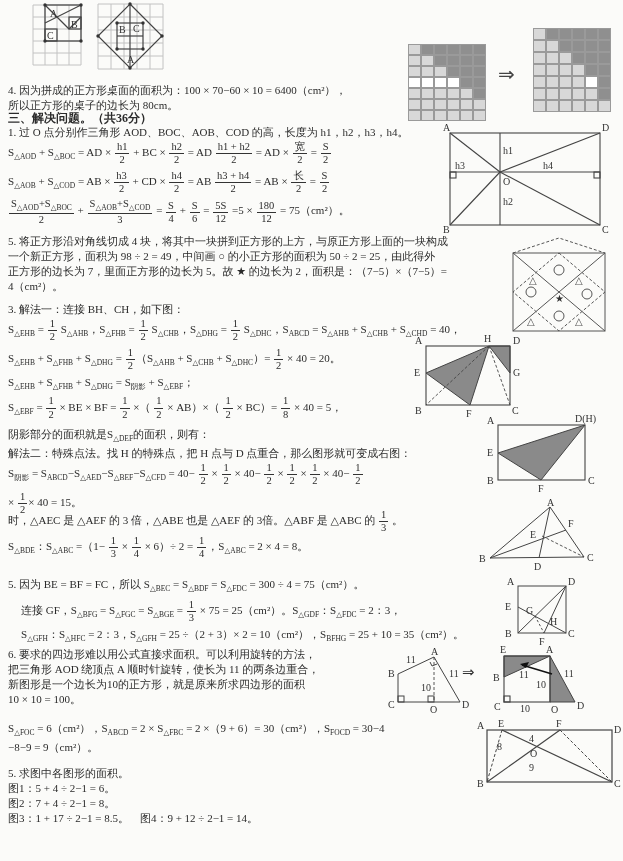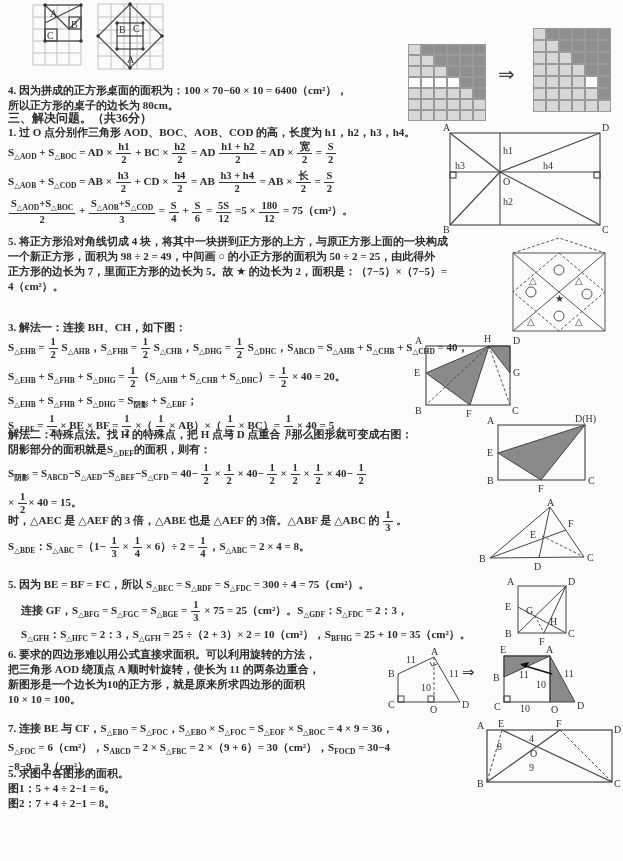--- a/index.html
+++ b/index.html
@@ -1,19 +1,19 @@
 <!DOCTYPE html>
 <html><head>
 <meta charset="utf-8">
 <style>
   html,body{margin:0;padding:0;}
   body{background:#e8e8e8;}
   #page{position:relative;width:623px;height:861px;background:#fbfbf9;overflow:hidden;
         font-family:"Liberation Serif","DejaVu Serif","DejaVu Sans",serif;color:#2b2b2b;}
-  .tblock{position:absolute;font-size:11px;font-weight:bold;}
+  .tblock{position:absolute;font-size:11px;}
   .tblock .line{white-space:nowrap;line-height:15px;}
   .tblock .line.fr{line-height:25px;}
   .hdr{font-weight:bold;font-size:12px;white-space:nowrap;}
   sub{font-size:7.5px;letter-spacing:0;}
   .frac{display:inline-block;text-align:center;vertical-align:middle;margin:0 1px;font-size:10.5px;}
   .frac .num{display:block;border-bottom:1px solid #333;padding:0 2px;line-height:1.15;}
   .frac .den{display:block;line-height:1.15;}
   .fig{position:absolute;}
   svg text{font-size:10px;fill:#333;font-family:"Liberation Serif","DejaVu Serif","DejaVu Sans",serif;}
   svg .sym{fill:#555;}
@@ -226,30 +226,30 @@
       <div class="line fr">S<sub>△AOD</sub> + S<sub>△BOC</sub> = AD × <span class="frac"><span class="num">h1</span><span class="den">2</span></span> + BC × <span class="frac"><span class="num">h2</span><span class="den">2</span></span> = AD <span class="frac"><span class="num">h1 + h2</span><span class="den">2</span></span> = AD × <span class="frac"><span class="num">宽</span><span class="den">2</span></span> = <span class="frac"><span class="num">S</span><span class="den">2</span></span></div>
       <div class="line fr">S<sub>△AOB</sub> + S<sub>△COD</sub> = AB × <span class="frac"><span class="num">h3</span><span class="den">2</span></span> + CD × <span class="frac"><span class="num">h4</span><span class="den">2</span></span> = AB <span class="frac"><span class="num">h3 + h4</span><span class="den">2</span></span> = AB × <span class="frac"><span class="num">长</span><span class="den">2</span></span> = <span class="frac"><span class="num">S</span><span class="den">2</span></span></div>
       <div class="line fr"><span class="frac"><span class="num">S<sub>△AOD</sub>+S<sub>△BOC</sub></span><span class="den">2</span></span> + <span class="frac"><span class="num">S<sub>△AOB</sub>+S<sub>△COD</sub></span><span class="den">3</span></span> = <span class="frac"><span class="num">S</span><span class="den">4</span></span> + <span class="frac"><span class="num">S</span><span class="den">6</span></span> = <span class="frac"><span class="num">5S</span><span class="den">12</span></span> =5 × <span class="frac"><span class="num">180</span><span class="den">12</span></span> = 75（cm²）。</div>
     </div>
   <div class="tblock" style="left:8px;top:234px">
       <div class="line">5. 将正方形沿对角线切成 4 块，将其中一块拼到正方形的上方，与原正方形上面的一块构成</div>
       <div class="line">一个新正方形，面积为 98 ÷ 2 = 49，中间画 ○ 的小正方形的面积为 50 ÷ 2 = 25，由此得外</div>
       <div class="line">正方形的边长为 7，里面正方形的边长为 5。故 ★ 的边长为 2，面积是：（7−5）×（7−5）=</div>
       <div class="line">4（cm²）。</div>
     </div>
-  <div class="tblock" style="left:8px;top:320px">
+  <div class="tblock" style="left:8px;top:302px">
       <div class="line">3. 解法一：连接 BH、CH，如下图：</div>
       <div class="line fr">S<sub>△EHB</sub> = <span class="frac"><span class="num">1</span><span class="den">2</span></span> S<sub>△AHB</sub>，S<sub>△FHB</sub> = <span class="frac"><span class="num">1</span><span class="den">2</span></span> S<sub>△CHB</sub>，S<sub>△DHG</sub> = <span class="frac"><span class="num">1</span><span class="den">2</span></span> S<sub>△DHC</sub>，S<sub>ABCD</sub> = S<sub>△AHB</sub> + S<sub>△CHB</sub> + S<sub>△CHD</sub> = 40，</div>
       <div class="line fr">S<sub>△EHB</sub> + S<sub>△FHB</sub> + S<sub>△DHG</sub> = <span class="frac"><span class="num">1</span><span class="den">2</span></span>（S<sub>△AHB</sub> + S<sub>△CHB</sub> + S<sub>△DHC</sub>）= <span class="frac"><span class="num">1</span><span class="den">2</span></span> × 40 = 20。</div>
       <div class="line">S<sub>△EHB</sub> + S<sub>△FHB</sub> + S<sub>△DHG</sub> = S<sub>阴影</sub> + S<sub>△EBF</sub>；</div>
       <div class="line fr">S<sub>△EBF</sub> = <span class="frac"><span class="num">1</span><span class="den">2</span></span> × BE × BF = <span class="frac"><span class="num">1</span><span class="den">2</span></span> ×（ <span class="frac"><span class="num">1</span><span class="den">2</span></span> × AB）×（ <span class="frac"><span class="num">1</span><span class="den">2</span></span> × BC）= <span class="frac"><span class="num">1</span><span class="den">8</span></span> × 40 = 5，</div>
     </div>
   <div class="tblock" style="left:8px;top:427px">
+      <div class="line">阴影部分的面积就是S<sub>△DEF</sub>的面积，则有：</div>
       <div class="line">解法二：特殊点法。找 H 的特殊点，把 H 点与 D 点重合，那么图形就可变成右图：</div>
-      <div class="line">阴影部分的面积就是S<sub>△DEF</sub>的面积，则有：</div>
       <div class="line fr">S<sub>阴影</sub> = S<sub>ABCD</sub>−S<sub>△AED</sub>−S<sub>△BEF</sub>−S<sub>△CFD</sub> = 40− <span class="frac"><span class="num">1</span><span class="den">2</span></span> × <span class="frac"><span class="num">1</span><span class="den">2</span></span> × 40− <span class="frac"><span class="num">1</span><span class="den">2</span></span> × <span class="frac"><span class="num">1</span><span class="den">2</span></span> × <span class="frac"><span class="num">1</span><span class="den">2</span></span> × 40− <span class="frac"><span class="num">1</span><span class="den">2</span></span></div>
       <div class="line fr">× <span class="frac"><span class="num">1</span><span class="den">2</span></span>× 40 = 15。</div>
     </div>
   <div class="tblock" style="left:8px;top:508px">
       <div class="line fr">时，△AEC 是 △AEF 的 3 倍，△ABE 也是 △AEF 的 3倍。△ABF 是 △ABC 的 <span class="frac"><span class="num">1</span><span class="den">3</span></span> 。</div>
       <div class="line fr">S<sub>△BDE</sub>：S<sub>△ABC</sub> =（1− <span class="frac"><span class="num">1</span><span class="den">3</span></span> × <span class="frac"><span class="num">1</span><span class="den">4</span></span> × 6）÷ 2 = <span class="frac"><span class="num">1</span><span class="den">4</span></span>，S<sub>△ABC</sub> = 2 × 4 = 8。</div>
     </div>
   <div class="tblock" style="left:8px;top:577px">
       <div class="line">5. 因为 BE = BF = FC，所以 S<sub>△BEC</sub> = S<sub>△BDF</sub> = S<sub>△FDC</sub> = 300 ÷ 4 = 75（cm²）。</div>
     </div>
@@ -257,28 +257,28 @@
       <div class="line fr">连接 GF，S<sub>△BFG</sub> = S<sub>△FGC</sub> = S<sub>△BGE</sub> = <span class="frac"><span class="num">1</span><span class="den">3</span></span> × 75 = 25（cm²）。S<sub>△GDF</sub>：S<sub>△FDC</sub> = 2：3，</div>
       <div class="line">S<sub>△GFH</sub>：S<sub>△HFC</sub> = 2：3，S<sub>△GFH</sub> = 25 ÷（2 + 3）× 2 = 10（cm²），S<sub>BFHG</sub> = 25 + 10 = 35（cm²）。</div>
     </div>
   <div class="tblock" style="left:8px;top:647px">
       <div class="line">6. 要求的四边形难以用公式直接求面积。可以利用旋转的方法，</div>
       <div class="line">把三角形 AOD 绕顶点 A 顺时针旋转，使长为 11 的两条边重合，</div>
       <div class="line">新图形是一个边长为10的正方形，就是原来所求四边形的面积</div>
       <div class="line">10 × 10 = 100。</div>
     </div>
   <div class="tblock" style="left:8px;top:721px">
-      <div class="line">7. 连接 BE 与 CF，S<sub>△EBO</sub> = S<sub>△FOC</sub>，S<sub>△EBO</sub> × S<sub>△FOC</sub> = S<sub>△EOF</sub> × S<sub>△BOC</sub> = 4 × 9 = 36，</div>
       <div class="line">S<sub>△FOC</sub> = 6（cm²），S<sub>ABCD</sub> = 2 × S<sub>△FBC</sub> = 2 ×（9 + 6）= 30（cm²），S<sub>FOCD</sub> = 30−4</div>
       <div class="line">−8−9 = 9（cm²）。</div>
     </div>
   <div class="tblock" style="left:8px;top:766px">
       <div class="line">5. 求图中各图形的面积。</div>
       <div class="line">图1：5 + 4 ÷ 2−1 = 6。</div>
       <div class="line">图2：7 + 4 ÷ 2−1 = 8。</div>
+      <div class="line">图3：1 + 17 ÷ 2−1 = 8.5。　图4：9 + 12 ÷ 2−1 = 14。</div>
     </div>
 
   <svg class="fig" style="left:443px;top:120px" width="180" height="118" viewBox="0 0 180 118">
     <g stroke="#444" stroke-width="1.1" fill="none">
       <rect x="7" y="13" width="150" height="92"></rect>
       <line x1="57" y1="13" x2="57" y2="105"></line>
       <line x1="7" y1="52" x2="157" y2="52"></line>
       <line x1="57" y1="52" x2="7" y2="13"></line>
         <line x1="57" y1="52" x2="157" y2="13"></line>
       <line x1="57" y1="52" x2="7" y2="105"></line>

